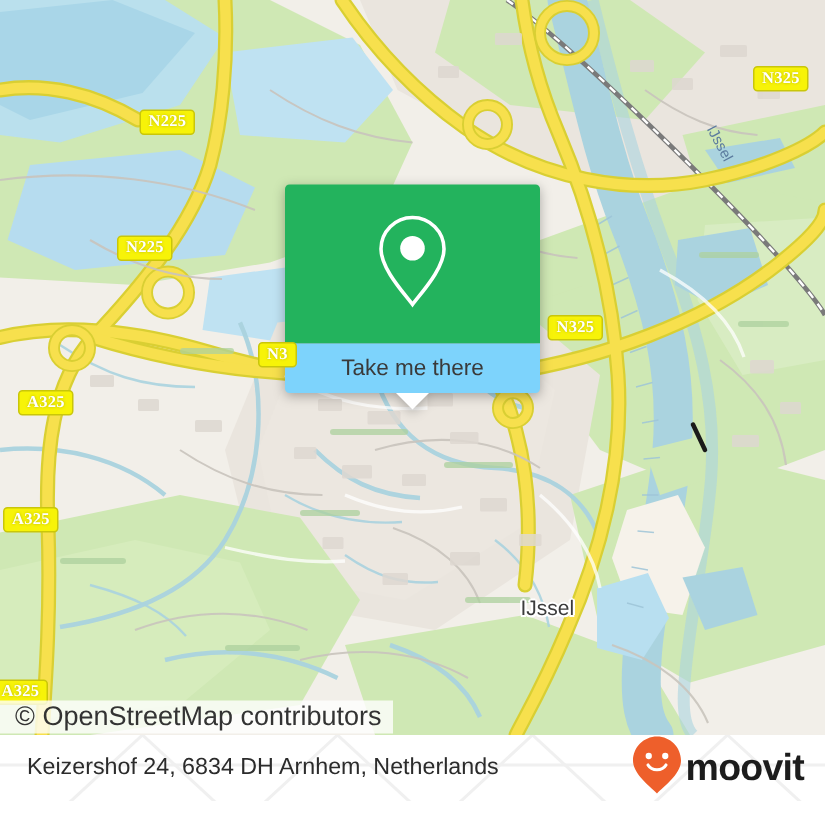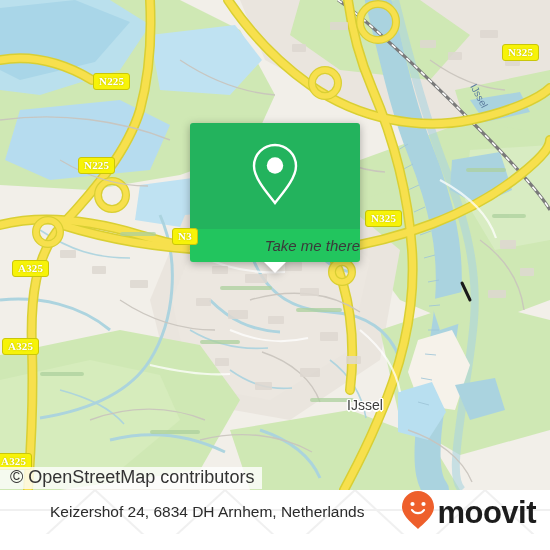--- a/index.html
+++ b/index.html
@@ -75,27 +75,26 @@
   }
   #callout-green {
     background: #23b35d;
     height: 106px;
     border-radius: 3px 3px 0 0;
     display: flex;
     align-items: center;
     justify-content: center;
   }
   #callout-foot {
-    background: #22c55e;
+    background: #7dd3fc;
     height: 33px;
     border-radius: 0 0 3px 3px;
     display: flex;
     align-items: center;
-    justify-content: flex-end;
-    font-style: italic;
+    justify-content: center;
   }
   #callout-foot-label {
     color: #3a3a3a;
     font-size: 15px;
   }
   #callout-tail {
     position: absolute;
     left: 50%;
     top: 139px;
     margin-left: -11px;
@@ -118,21 +117,20 @@
     white-space: nowrap;
   }
 
   
   #footer {
     position: absolute;
     left: 0; top: 490px;
     width: 550px; height: 44px;
     background: #ffffff;
     overflow: hidden;
-    padding-left: 32px;
   }
   #footer-watermark {
     position: absolute;
     inset: 0;
     opacity: 1;
   }
   #footer-inner {
     position: relative;
     width: 100%; height: 100%;
     display: flex;
@@ -145,21 +143,21 @@
     font-size: 15.5px;
     white-space: nowrap;
   }
   #brand {
     display: flex;
     align-items: center;
     gap: 2px;
   }
   #brand-name {
     color: #1c1c1c;
-    font-size: 31px;
+    font-size: 25px;
     font-weight: bold;
     letter-spacing: -0.5px;
     line-height: 31px;
   }
 </style>
 </head>
 <body>
 
 <div id="page">
 

